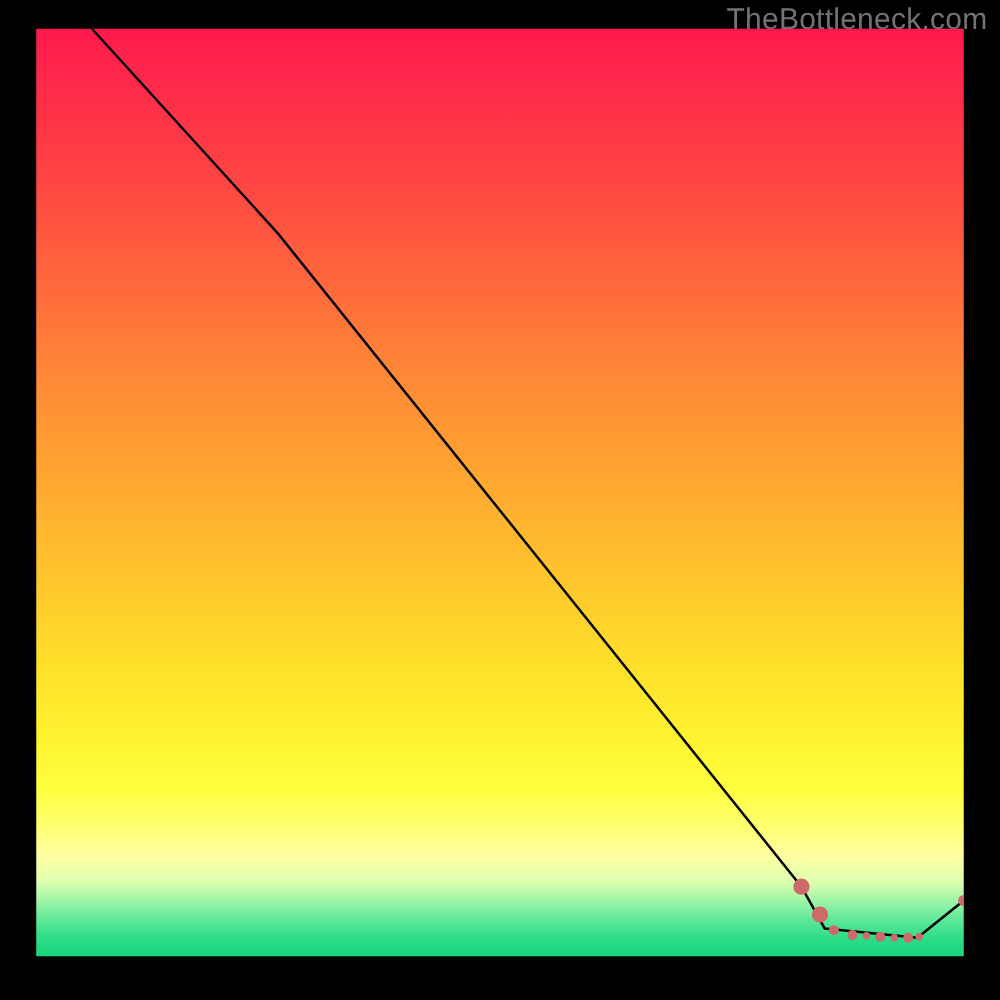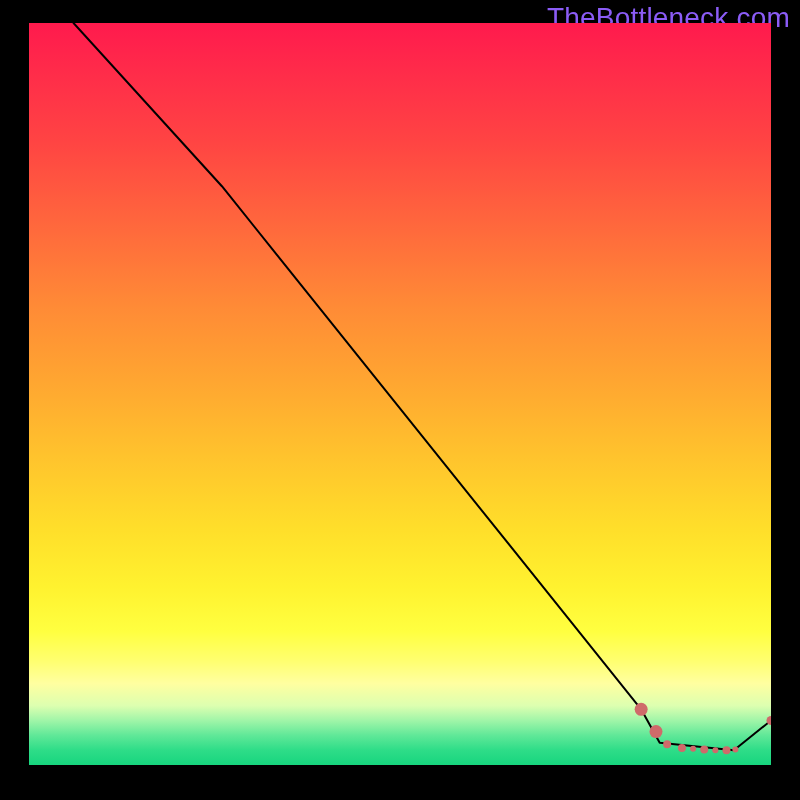--- a/index.html
+++ b/index.html
@@ -48,22 +48,22 @@
     position: absolute;
     left: 0; top: 0;
     width: 742px;
     height: 742px;
     pointer-events: none;
   }
   .attribution {
     position: absolute;
     top: 2px;
     right: 10px;
-    color: #8b5cf6;
-    font-size: 28px;
+    color: #737373;
+    font-size: 24px;
     font-weight: 500;
     letter-spacing: 0.2px;
     user-select: none;
   }
 </style>
 </head>
 <body>
 
 <div class="stage">
   <div class="attribution">TheBottleneck.com</div>

